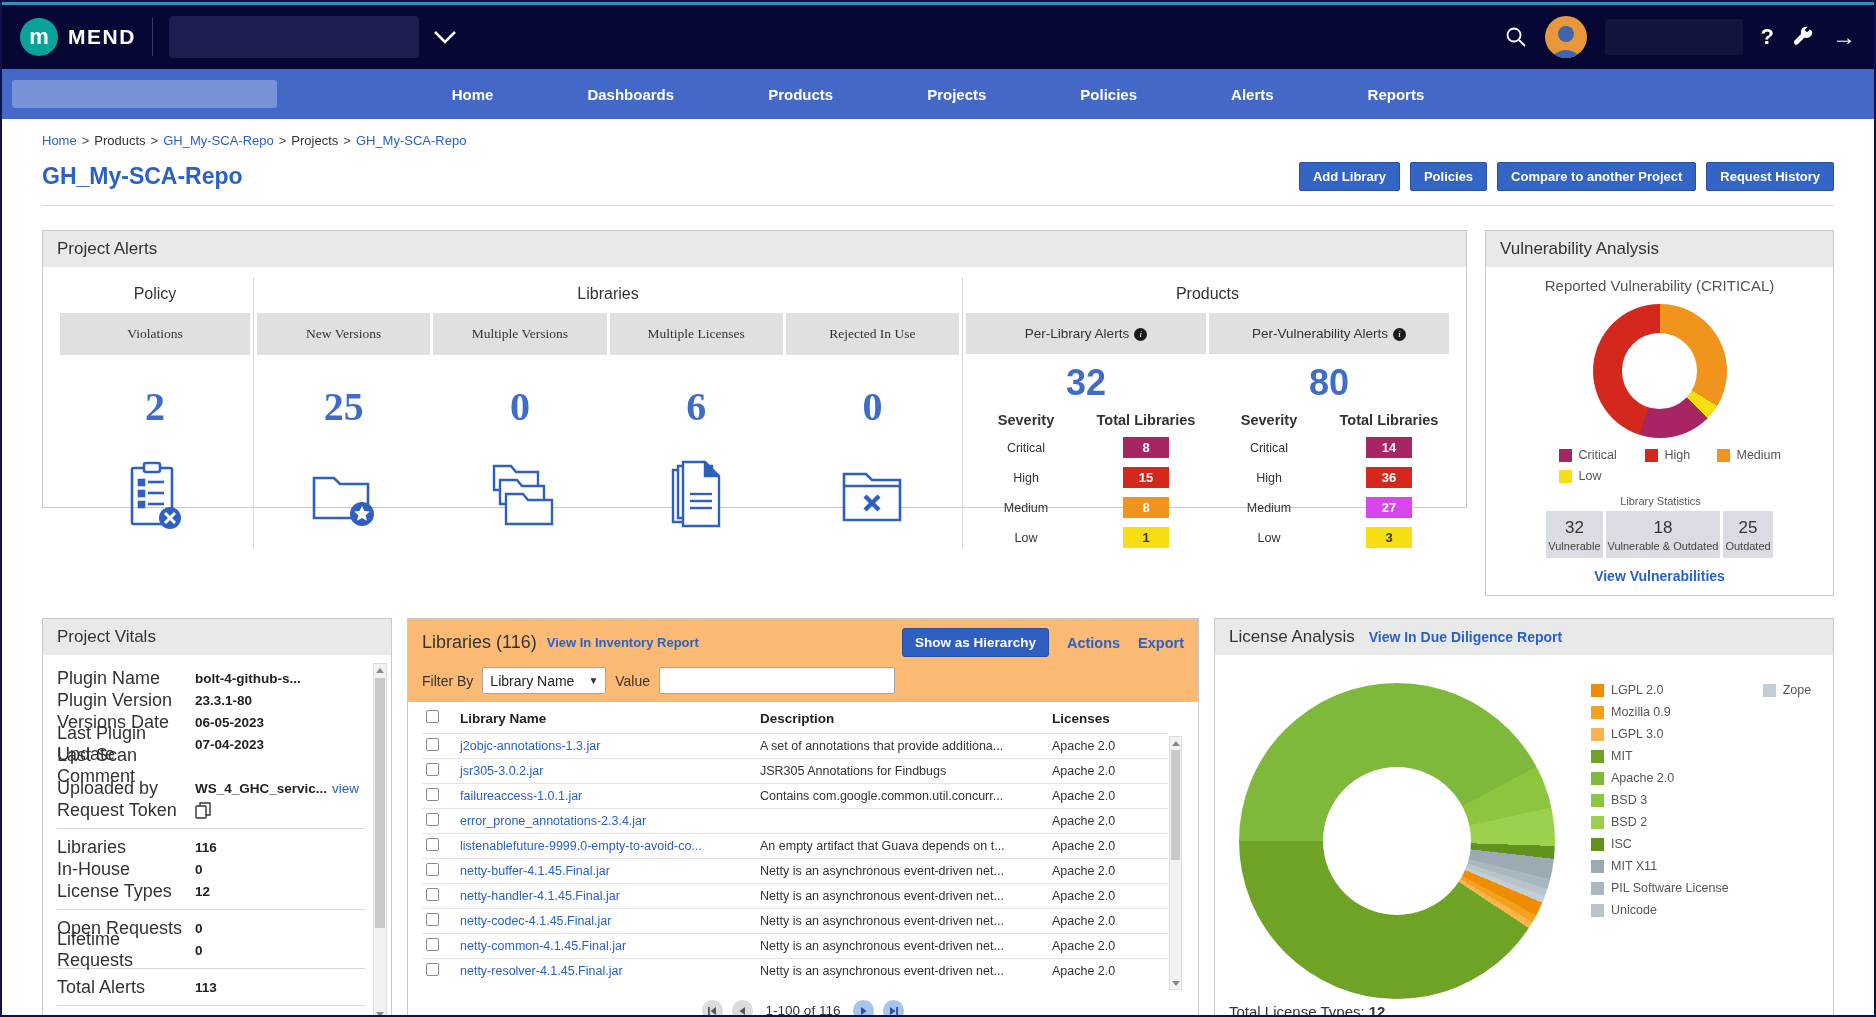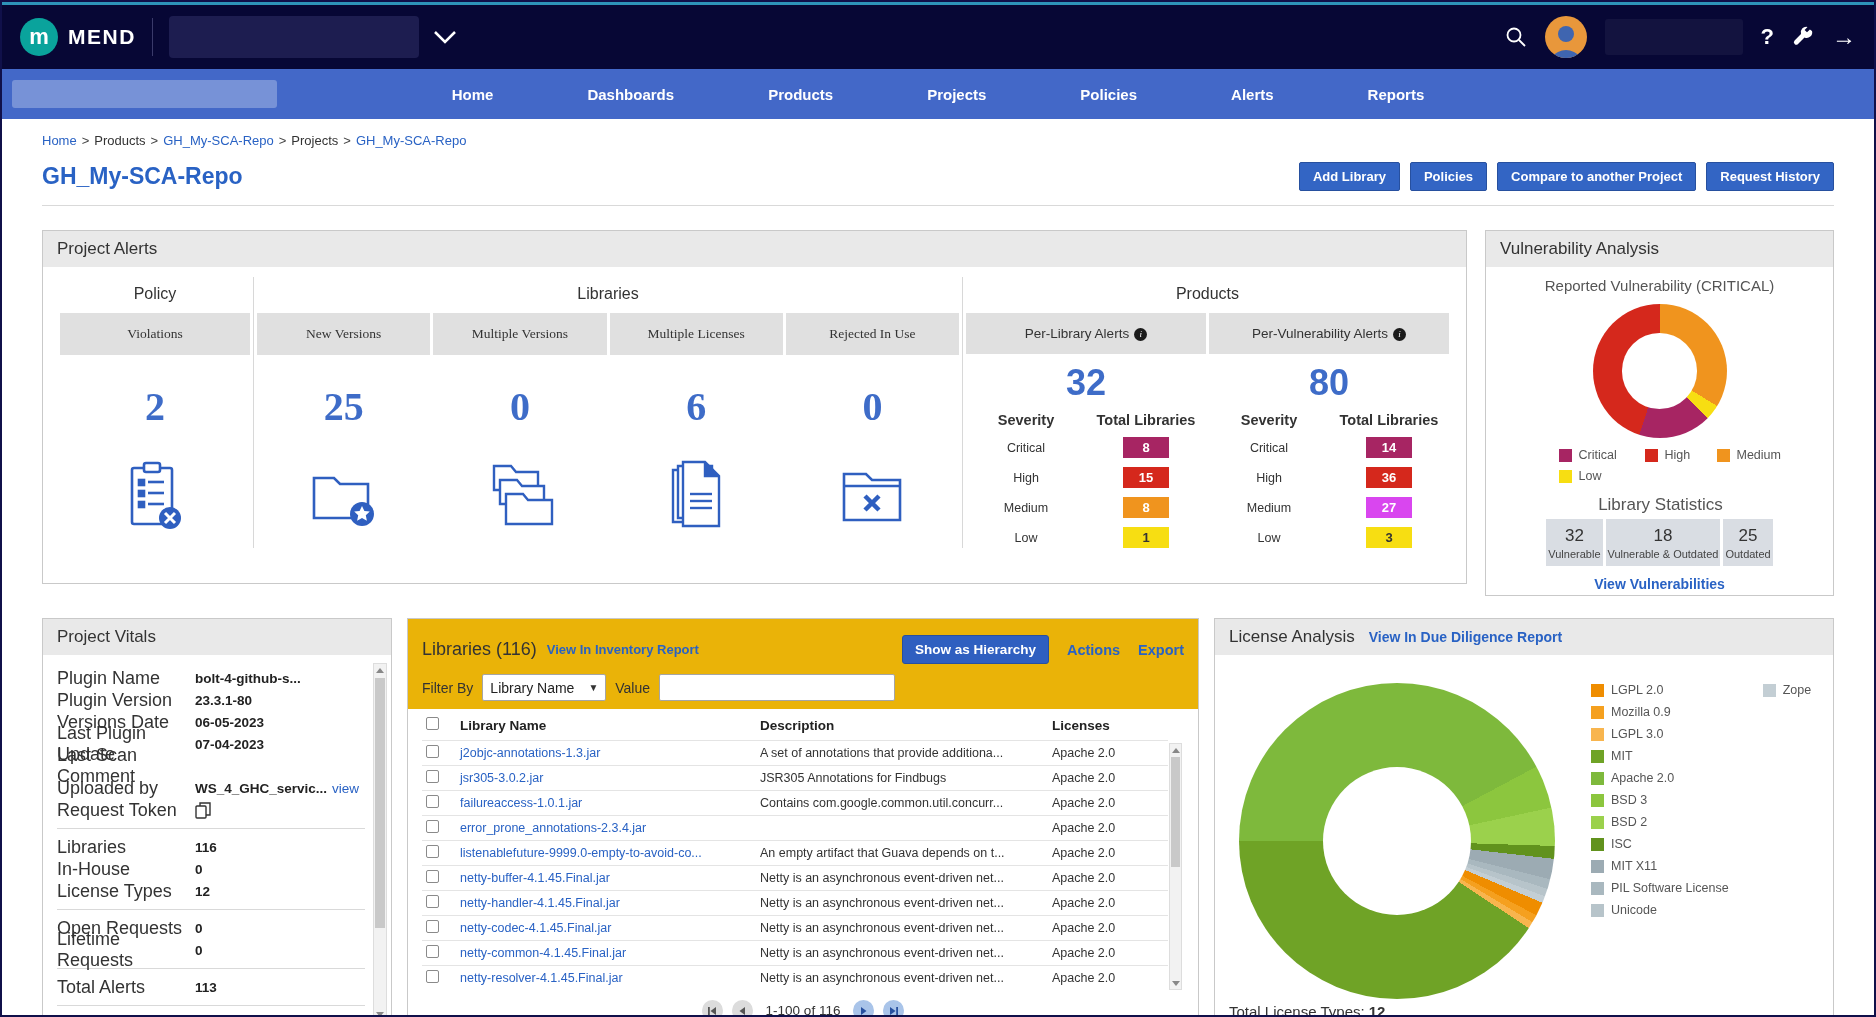--- a/index.html
+++ b/index.html
@@ -34,21 +34,21 @@
   .title-row{display:flex;align-items:center;margin-top:14px;padding-bottom:14px;border-bottom:1px solid #D9D9D9;}
   .page-title{color:#2962C4;font-size:23px;font-weight:bold;}
   .title-actions{margin-left:auto;display:flex;gap:10px;}
   .blue-btn{background:#3365C4;border:1px solid #27509F;color:#fff;font-weight:bold;font-size:13px;padding:6px 13px;border-radius:2px;cursor:pointer;font-family:inherit;}
   
   .panel{border:1px solid #C9C9C9;background:#fff;}
   .panel-hd{background:#E9E9E9;padding:8px 14px;font-size:17px;color:#333;display:flex;align-items:baseline;gap:14px;}
   .row1{display:flex;gap:18px;margin-top:24px;}
   .row2{display:flex;gap:15px;margin-top:22px;}
   
-  .pa{flex:1;height:354px;}
+  .pa{flex:1;height:278px;}
   .pa-body{display:flex;padding:10px 14px 0 14px;}
   .pa-group{position:relative;}
   .pa-group + .pa-group{border-left:1px solid #D8D8D8;}
   .pa-group-title{text-align:center;font-size:16px;color:#333;padding:8px 0 10px 0;}
   .pa-cells{display:flex;gap:3px;padding:0 3px;font-family:Liberation Serif, serif;}
   .pa-cell{flex:1;}
   .pa-cell-hd{background:#E0E0E0;text-align:center;font-size:13.5px;color:#333;padding:13px 4px;}
   .pa-num{text-align:center;font-size:40px;font-weight:bold;color:#3E6CC8;margin-top:28px;}
   .pa-icon{display:flex;justify-content:center;margin-top:30px;}
   .g-policy{width:196px;}
@@ -67,21 +67,21 @@
   .va{width:349px;height:366px;display:flex;flex-direction:column;}
   .va-body{padding:10px 12px 8px 12px;flex:1;display:flex;flex-direction:column;align-items:center;}
   .va-chart-title{text-align:center;font-size:15px;color:#555;}
   .donut{border-radius:50%;position:relative;}
   .donut .hole{position:absolute;background:#fff;border-radius:50%;}
   .va-donut{width:134px;height:134px;margin:10px auto 6px auto;}
   .va-donut .hole{width:56%;height:56%;left:22%;top:22%;}
   .va-legend{display:grid;grid-template-columns:86px 72px 92px;row-gap:7px;margin:4px 0 0 48px;}
   .lg-item{display:flex;align-items:center;gap:7px;font-size:12.5px;color:#555;}
   .lg-sq{width:13px;height:13px;flex:0 0 13px;}
-  .lib-stats-lbl{font-size:17px;color:#555;margin:12px 0 4px 2px;}
+  .lib-stats-lbl{font-size:11px;color:#555;margin:12px 0 4px 2px;}
   .stat-boxes{display:flex;gap:3px;}
   .stat-box{flex:1;background:#D9DDE3;text-align:center;padding:7px 2px 6px 2px;}
   .stat-val{font-size:17px;color:#333;}
   .stat-lbl{font-size:11px;color:#444;margin-top:2px;white-space:nowrap;}
   .va-link{text-align:center;margin-top:10px;font-size:14px;font-weight:bold;}
   a.blue-link{color:#2962C4;text-decoration:none;cursor:pointer;}
   
   .pv{width:350px;height:412px;position:relative;}
   .pv-body{padding:12px 26px 10px 14px;position:relative;}
   .pv-row{display:flex;height:22px;align-items:center;}
@@ -90,21 +90,21 @@
   .pv-div{border-top:1px solid #D9D9D9;margin:7px 0;}
   .q-badge{display:inline-flex;width:17px;height:16px;background:#2F5FC0;color:#fff;font-size:11px;font-weight:bold;align-items:center;justify-content:center;border-radius:2px;margin-left:6px;cursor:pointer;}
   .vscroll{position:absolute;right:4px;top:44px;bottom:8px;width:14px;background:#F2F2F2;border:1px solid #DDD;}
   .vscroll .thumb{position:absolute;left:1px;right:1px;background:#C9C9C9;}
   .arr{position:absolute;left:0;right:0;height:12px;display:flex;align-items:center;justify-content:center;}
   .arr.up{top:0;} .arr.down{bottom:0;}
   .tri-up{width:0;height:0;border-left:4px solid transparent;border-right:4px solid transparent;border-bottom:5px solid #888;}
   .tri-down{width:0;height:0;border-left:4px solid transparent;border-right:4px solid transparent;border-top:5px solid #888;}
   
   .lb{width:792px;height:413px;display:flex;flex-direction:column;}
-  .lb-hd{background:#eab308;padding:16px 14px 8px 14px;}
+  .lb-hd{background:#fdba74;padding:9px 14px 8px 14px;}
   .lb-hd-top{display:flex;align-items:center;}
   .lb-title{font-size:18px;color:#333;}
   .lb-inv-link{font-size:13px;font-weight:bold;margin-left:10px;}
   .lb-controls{margin-left:auto;display:flex;align-items:center;gap:18px;}
   .hier-btn{background:#2F5FC0;border:1px solid #27509F;color:#fff;font-weight:bold;font-size:13.5px;padding:6px 12px;border-radius:3px;cursor:pointer;font-family:inherit;}
   .lb-link{font-size:14.5px;font-weight:bold;}
   .filter-row{display:flex;align-items:center;gap:9px;margin-top:10px;font-size:14px;color:#333;}
   .fake-select{background:#fff;border:1px solid #A5A5A5;border-radius:2px;height:27px;display:flex;align-items:center;padding:0 7px;gap:14px;font-size:14px;color:#222;cursor:pointer;}
   .sel-caret{font-size:10px;color:#333;}
   .val-input{background:#fff;border:1px solid #A5A5A5;border-radius:2px;height:27px;width:236px;font-family:inherit;font-size:13px;padding:0 6px;}

